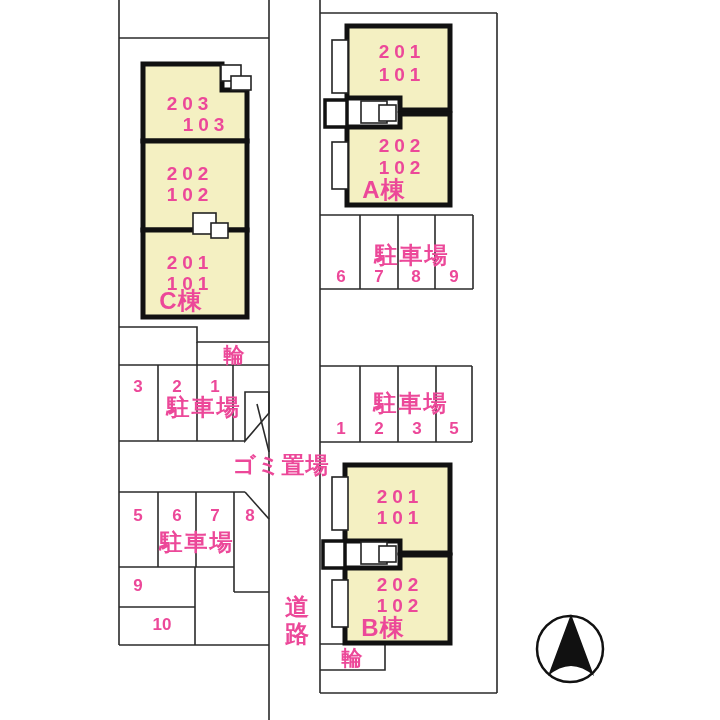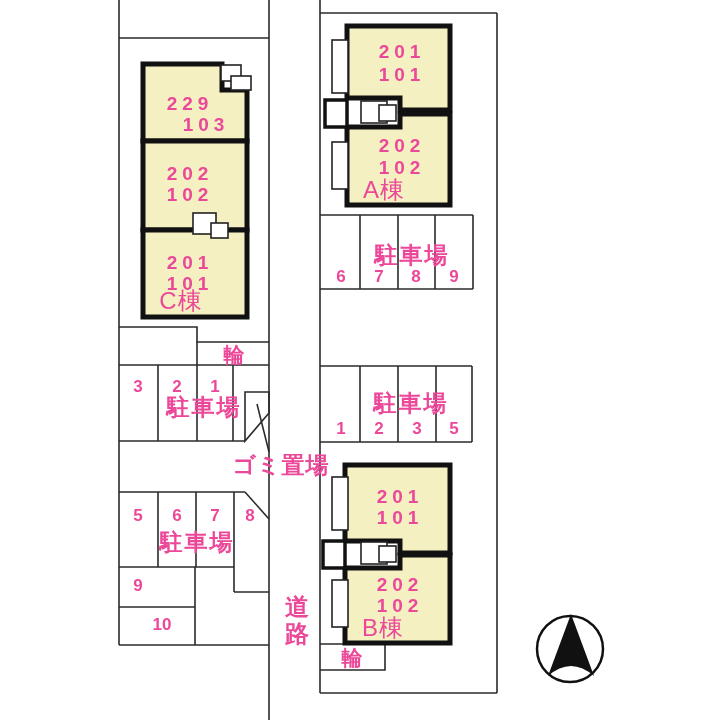--- a/index.html
+++ b/index.html
@@ -9,21 +9,21 @@
   }
   #plan-svg{position:absolute;left:0;top:0;}
   .ln{stroke:var(--line,#2a2a2a);stroke-width:1.6;fill:none;}
   .bld{fill:var(--building-fill,#f4f0c2);stroke:#111;stroke-width:5;stroke-linejoin:miter;}
   .wbox{fill:#fff;stroke:#222;stroke-width:1.6;}
   .vest{fill:#fff;stroke:#111;stroke-width:3.5;}
   .compass-ring{fill:none;stroke:#111;stroke-width:2.5;}
   .compass-needle{fill:#111;stroke:none;}
   .label{position:absolute;transform:translate(-50%,-50%);color:#ec4899;white-space:nowrap;line-height:1.1;}
   .unit-num{font-size:19px;font-weight:600;letter-spacing:5px;}
-  .bldg-name{font-size:24px;font-weight:400;letter-spacing:1px;}
+  .bldg-name{font-size:24px;font-weight:700;letter-spacing:1px;}
   .pk-label{font-size:23px;font-weight:700;letter-spacing:2px;padding-left:28px;}
   .stall-num{font-size:17px;font-weight:600;}
   .anno{font-size:21px;font-weight:700;}
   .garbage{font-size:23px;font-weight:700;letter-spacing:1px;}
   .road{font-size:24px;font-weight:600;white-space:normal;width:26px;word-break:break-all;text-align:center;line-height:27px;}
 </style>
 </head>
 <body>
 
 <div id="stage">
@@ -98,21 +98,21 @@
     <rect class="wbox" x="379" y="546" width="17" height="16"></rect>
     <rect class="wbox" x="332" y="477" width="16" height="53"></rect>
     <rect class="wbox" x="332" y="580" width="16" height="47"></rect>
 
     <g>
       <circle class="compass-ring" cx="570" cy="649" r="33"></circle>
       <path class="compass-needle" d="M571,614 L594,676 Q571,656 548,676 Z"></path>
     </g>
   </svg>
 
-  <div class="label unit-num" style="left:190px;top:104px;">229</div>
+  <div class="label unit-num" style="left:190px;top:104px;">203</div>
   <div class="label unit-num" style="left:206px;top:125px;">103</div>
   <div class="label unit-num" style="left:190px;top:174px;">202</div>
   <div class="label unit-num" style="left:190px;top:195px;">102</div>
   <div class="label unit-num" style="left:190px;top:263px;">201</div>
   <div class="label unit-num" style="left:190px;top:284px;">101</div>
   <div class="label bldg-name" style="left:181px;top:301px;">C棟</div>
 
   <div class="label unit-num" style="left:402px;top:52px;">201</div>
   <div class="label unit-num" style="left:402px;top:75px;">101</div>
   <div class="label unit-num" style="left:402px;top:146px;">202</div>

